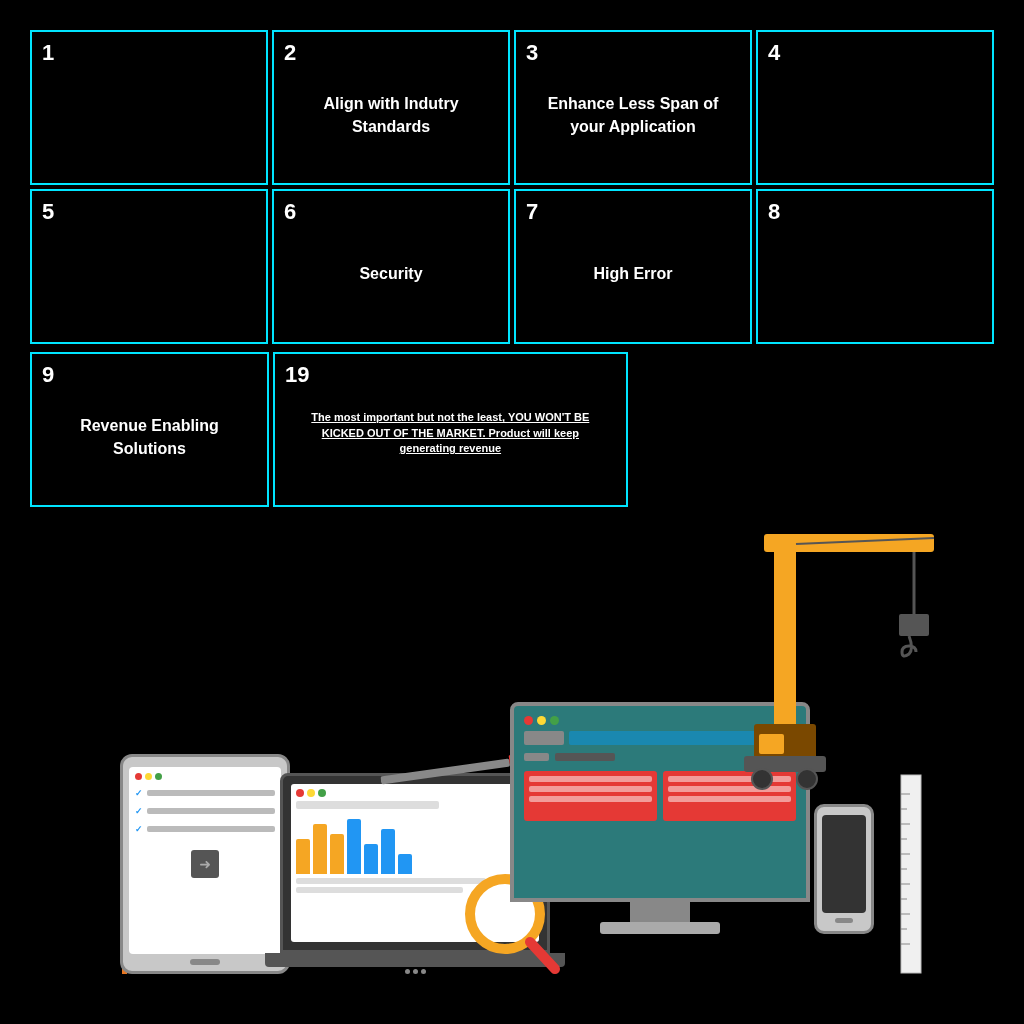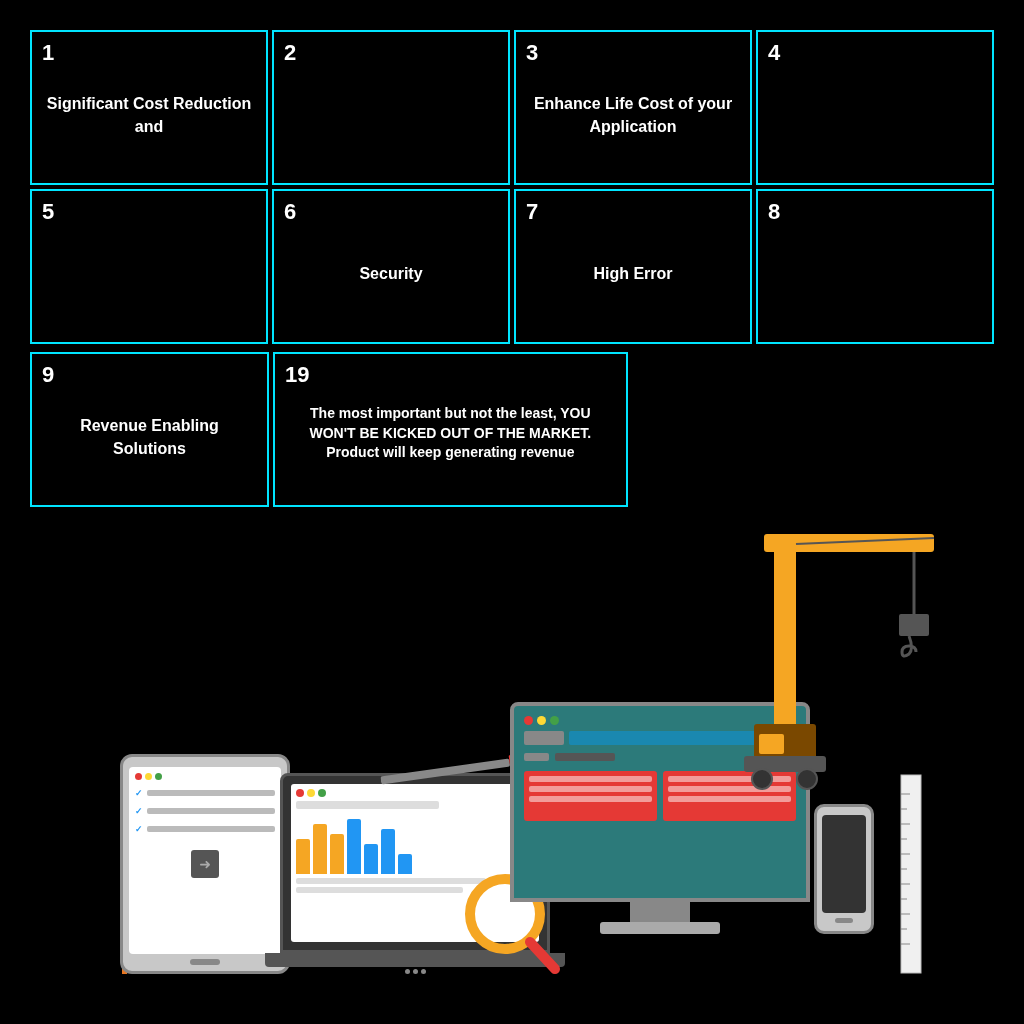--- a/index.html
+++ b/index.html
@@ -250,28 +250,28 @@
   </style>
 </head>
 <body>
 
 <div class="container">
   <div class="grid-section">
 
     <div class="grid-row row1">
       <div class="card card-wide" style="flex: 1 1 0%;">
         <span class="card-number">1</span>
-        <span class="card-text">Significant Cost Reduction and</span>
       </div>
       <div class="card card-wide" style="flex: 1 1 0%;">
         <span class="card-number">2</span>
+        <span class="card-text">Align with Indutry Standards</span>
       </div>
       <div class="card card-wide" style="flex: 1 1 0%;">
         <span class="card-number">3</span>
-        <span class="card-text">Enhance Life Cost of your Application</span>
+        <span class="card-text">Enhance Less Span of your Application</span>
       </div>
       <div class="card card-wide" style="flex: 1 1 0%;">
         <span class="card-number">4</span>
       </div>
     </div>
 
     <div class="grid-row row2">
       <div class="card card-wide" style="flex: 1 1 0%;">
         <span class="card-number">5</span>
       </div>
@@ -288,21 +288,21 @@
       </div>
     </div>
 
     <div class="row3">
       <div class="card-row3-left">
         <span class="card-number">9</span>
         <span class="card-text">Revenue Enabling Solutions</span>
       </div>
       <div class="card-row3-right">
         <span class="card-number">19</span>
-        <span class="card-text" style="font-size:14px; margin-top:8px;">The most important but not the least, YOU WON'T BE KICKED OUT OF THE MARKET. Product will keep generating revenue</span>
+        <span class="card-text" style="font-size:11px; margin-top:8px;text-decoration:underline;">The most important but not the least, YOU WON'T BE KICKED OUT OF THE MARKET. Product will keep generating revenue</span>
       </div>
     </div>
   </div>
 
   <div class="illustration-section">
 
     <svg style="position:absolute; left:88px; bottom:20px; width:34px; height:120px;" viewBox="0 0 34 120">
       <rect x="4" y="0" width="5" height="120" fill="#e87722"></rect>
       <rect x="25" y="0" width="5" height="120" fill="#e87722"></rect>
       <rect x="4" y="10" width="26" height="5" fill="#e87722"></rect>

